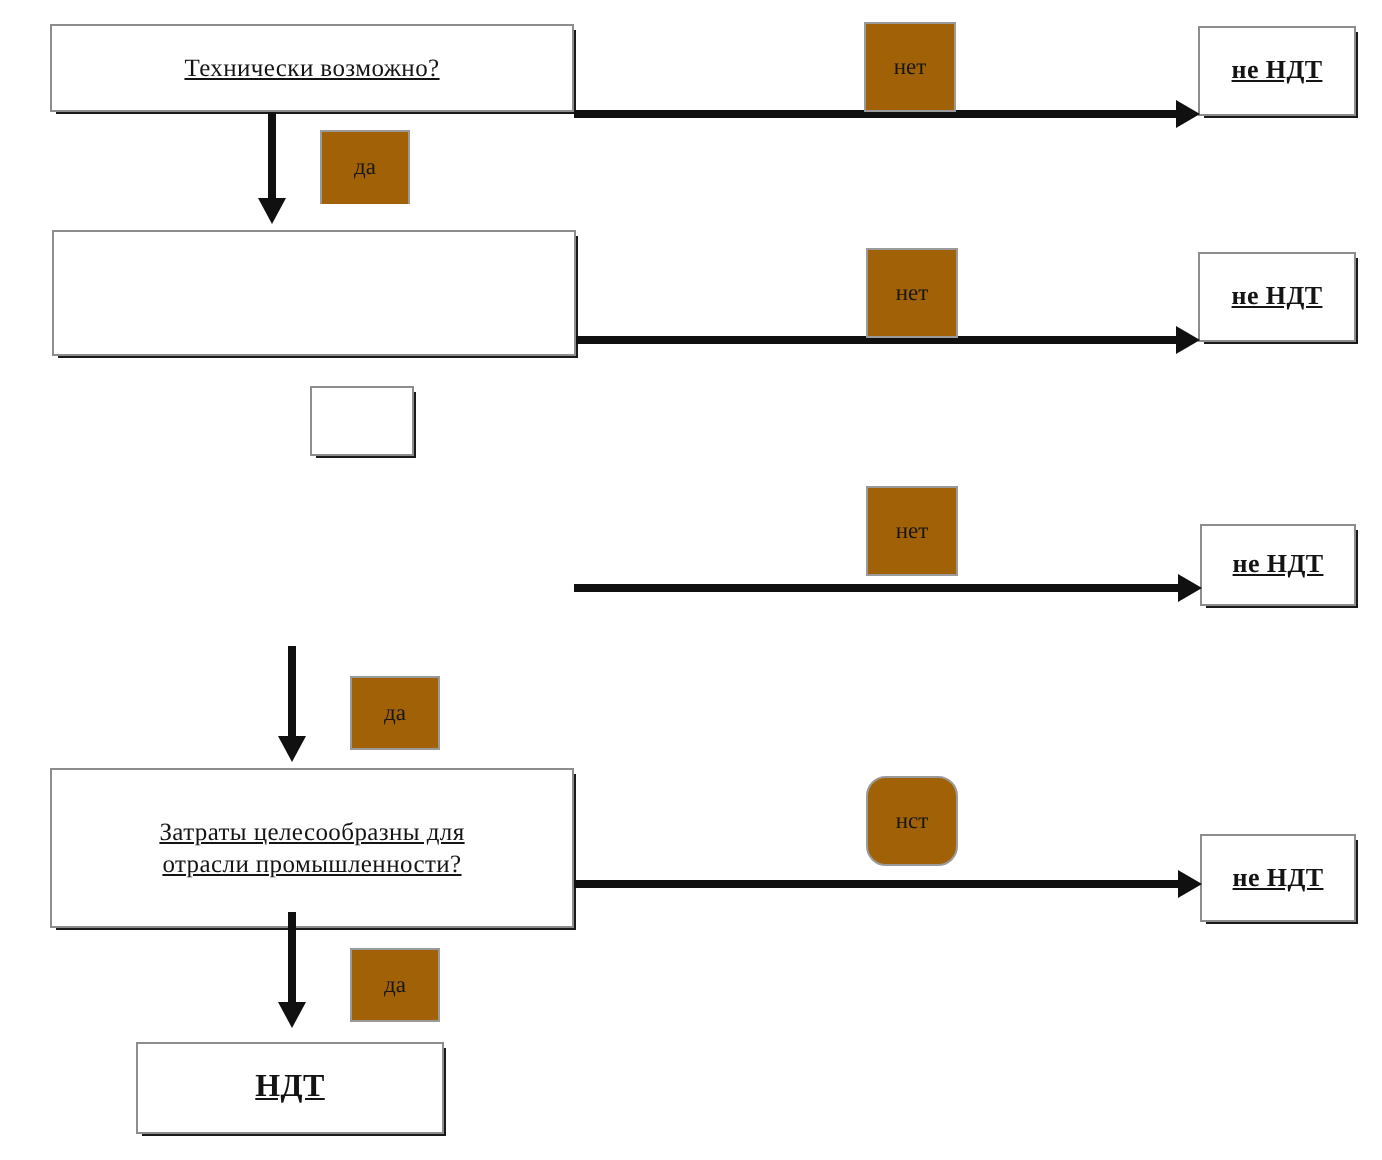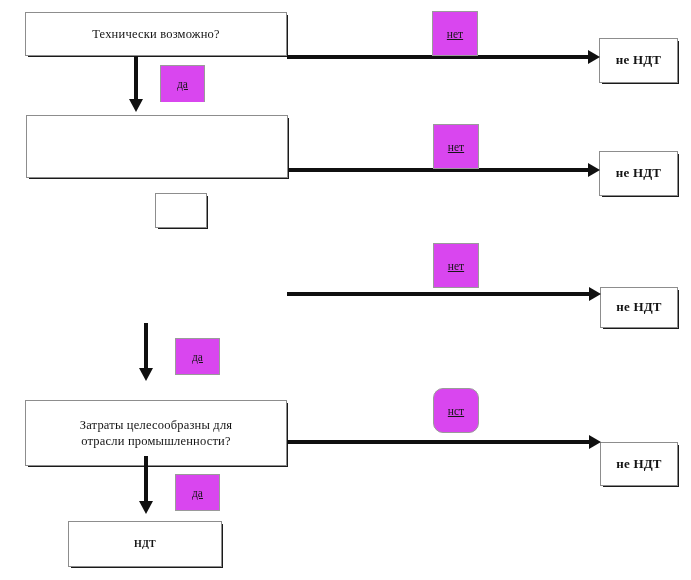--- a/index.html
+++ b/index.html
@@ -25,47 +25,47 @@
     background: #ffffff;
     border: 1px solid #8d8d8d;
     box-shadow: 2px 2px 0 -1px #1a1a1a;
     display: flex;
     align-items: center;
     justify-content: center;
     text-align: center;
     color: #141414;
     line-height: 1.28;
     letter-spacing: .2px;
+    text-decoration: underline;
   }
   .node .txt {
     display: block;
     padding: 0 6px;
     white-space: pre-line;
   }
 
   
   .box-lg { font-size: 12.5px; }
-  .box-term { font-size: 10px; font-weight: 600; }
+  .box-term { font-size: 16px; font-weight: 600; }
 
   
-  .box-no { font-size: 13px; font-weight: 700; margin-top: 25px; }
+  .box-no { font-size: 13px; font-weight: 700; }
 
   
   .label-box {
     position: absolute;
     box-sizing: border-box;
-    background: #d946ef;
+    background: #a16207;
     border: 1px solid #9a9a9a;
     display: flex;
     align-items: center;
     justify-content: center;
     font-size: 11.5px;
     color: #161616;
     z-index: 5;
-    text-decoration: underline;
   }
   
   .label-open-bottom {
     border-bottom: none;
   }
 
   
   .h-line {
     position: absolute;
     height: 4px;
@@ -153,21 +153,21 @@
   <div class="node box-no" style="left:600px; top:262px; width:78px; height:41px;">
     <span class="txt">не НДТ</span>
   </div>
 
   <div class="v-line" style="left:144px; top:323px; height:47px;"></div>
   <div class="arrow-down" style="left:139px; top:368px;"></div>
   <div class="label-box" style="left:175px; top:338px; width:45px; height:37px;">
     <span>да</span>
   </div>
 
-  <div class="node box-lg" style="left:25px; top:400px; width:262px; height:66px;">
+  <div class="node box-lg" style="left:25px; top:384px; width:262px; height:80px;">
     <span class="txt">Затраты целесообразны для
 отрасли промышленности?</span>
   </div>
 
   <div class="h-line" style="left:287px; top:440px; width:306px;"></div>
   <div class="arrow-right" style="left:589px; top:435px;"></div>
 
   <div class="label-box" style="left:433px; top:388px; width:46px; height:45px;border-radius:10px;">
     <span>нст</span>
   </div>

